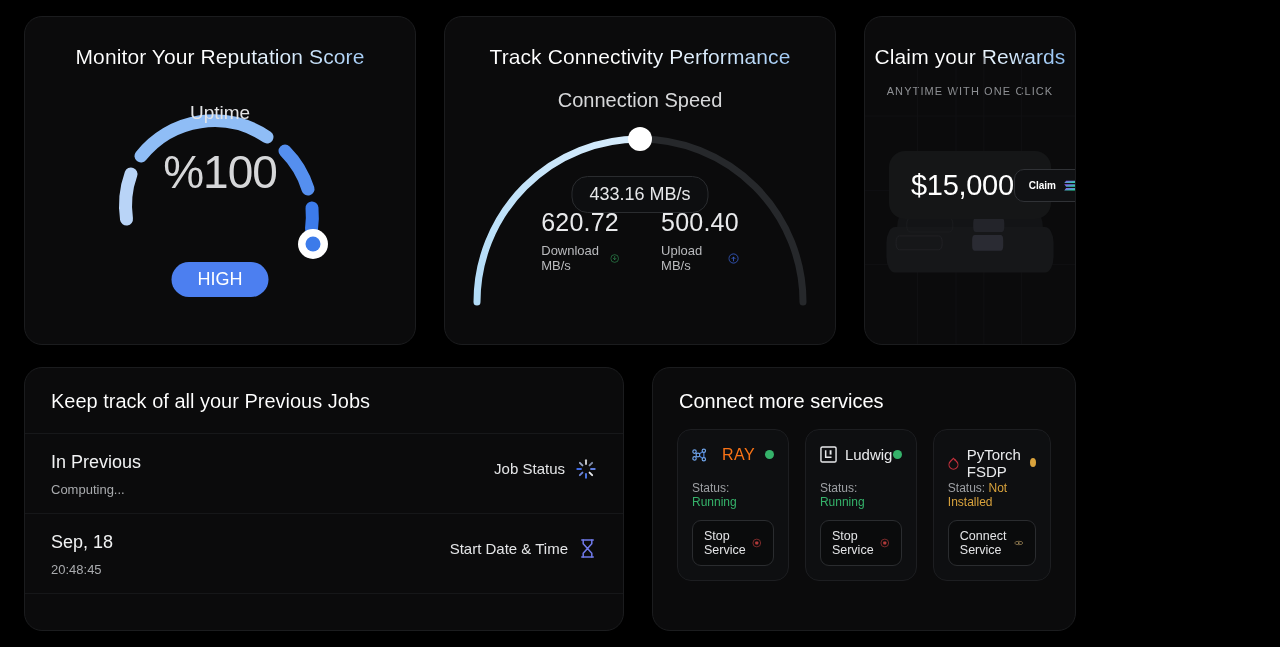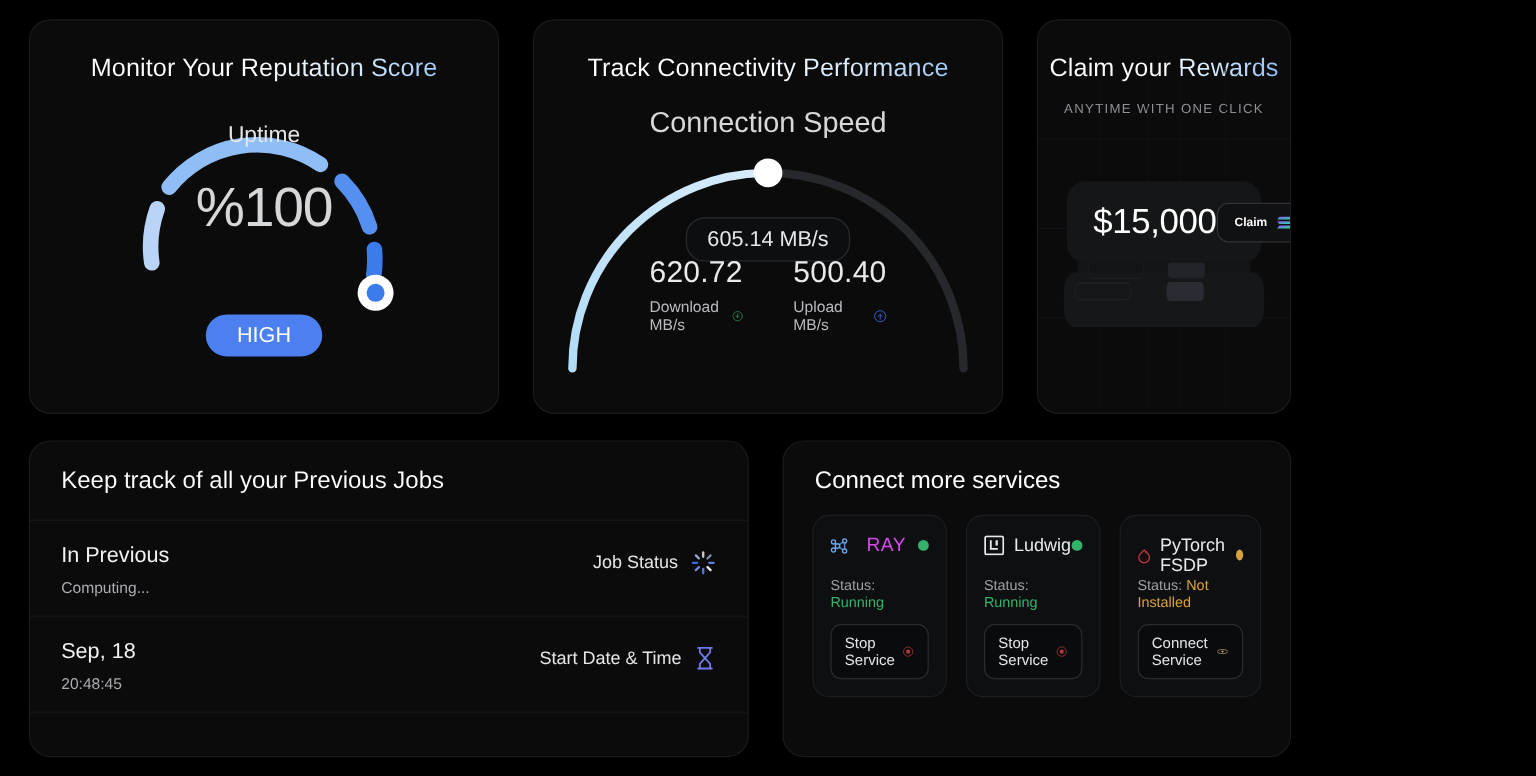--- a/index.html
+++ b/index.html
@@ -35,21 +35,21 @@
     font-weight: 400;
     letter-spacing: .1px;
     padding-top: 28px;
     background: linear-gradient(100deg, #ffffff 0%, #ffffff 48%, #cfe6fb 72%, #7fb6f2 100%);
     -webkit-background-clip: text;
     background-clip: text;
     color: transparent;
   }
   .card-subtitle {
     text-align: center;
-    font-size: 24px;
+    font-size: 20px;
     color: #d7d8da;
     margin-top: 20px;
     font-weight: 400;
   }
   .card-eyebrow {
     text-align: center;
     font-size: 11px;
     letter-spacing: 1.1px;
     color: #8e9094;
     margin-top: 16px;
@@ -160,21 +160,21 @@
     background: #0e0f11;
     border: 1px solid #1d1e21;
     border-radius: 14px;
     padding: 16px 14px 14px;
     height: 152px;
     display: flex; flex-direction: column;
   }
   .svc-top { display: flex; align-items: center; justify-content: space-between; }
   .svc-name-wrap { display: flex; align-items: center; gap: 8px; }
   .svc-name { font-size: 15px; color: #e9eaec; }
-  .svc-name.ray { color: #d946ef; font-size: 16px; letter-spacing: .5px; }
+  .svc-name.ray { color: #f97316; font-size: 16px; letter-spacing: .5px; }
   .dot { width: 9px; height: 9px; border-radius: 50%; }
   .svc-status { margin-top: auto; font-size: 12px; color: #9ea0a4; }
   .svc-status b { font-weight: 400; }
   .svc-btn {
     margin-top: 11px;
     border: 1px solid #2a2c2f;
     border-radius: 9px;
     background: #0a0b0c;
     padding: 8px 11px;
     display: flex; align-items: center; justify-content: space-between;
@@ -230,21 +230,21 @@
               <stop offset="100%" stop-color="#d7ecfc"></stop>
             </linearGradient>
           </defs>
 
           <path d="M 190 27 A 163 163 0 0 1 353 190" fill="none" stroke="#26282b" stroke-width="7" stroke-linecap="round"></path>
 
           <path d="M 27 190 A 163 163 0 0 1 190 27" fill="none" stroke="url(#speedGrad)" stroke-width="7" stroke-linecap="round"></path>
           <circle cx="190" cy="27" r="12" fill="#ffffff"></circle>
         </svg>
 
-        <div class="speed-pill">605.14 MB/s</div>
+        <div class="speed-pill">433.16 MB/s</div>
 
         <div class="speed-stats">
           <div class="stat">
             <div class="stat-num">620.72</div>
             <div class="stat-row">
               <span class="stat-lbl">Download MB/s</span>
               <svg width="13" height="13" viewBox="0 0 16 16">
                 <circle cx="8" cy="8" r="7" fill="none" stroke="#2f8f52" stroke-width="1.2"></circle>
                 <path d="M8 4.3 V10 M5.5 7.6 L8 10.2 L10.5 7.6" fill="none" stroke="#2f8f52" stroke-width="1.2" stroke-linecap="round" stroke-linejoin="round"></path>
               </svg>

